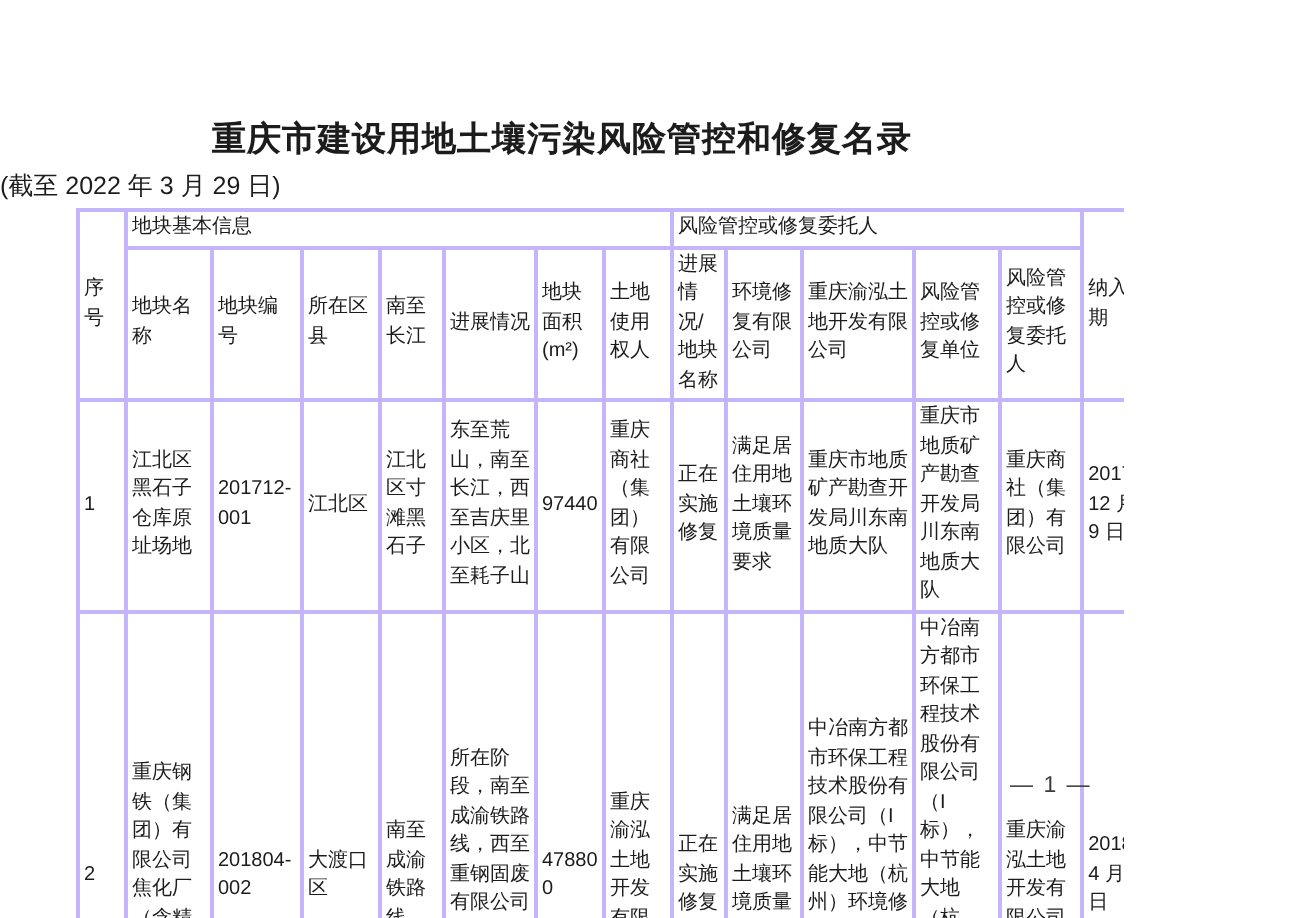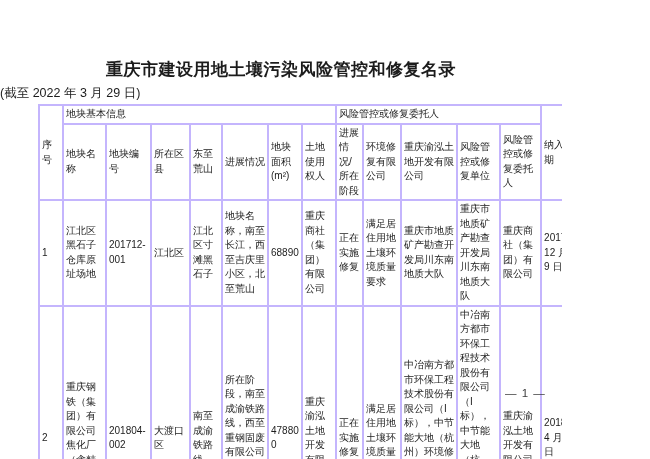--- a/index.html
+++ b/index.html
@@ -89,38 +89,38 @@
       <td rowspan="2">序号</td>
       <td colspan="7">地块基本信息</td>
       <td colspan="5">风险管控或修复委托人</td>
       <td rowspan="2">纳入日期</td>
       <td rowspan="2">备注</td>
     </tr>
     <tr class="h2">
       <td>地块名称</td>
       <td>地块编号</td>
       <td>所在区县</td>
-      <td>东至荒山</td>
+      <td>南至长江</td>
       <td>进展情况</td>
       <td>地块面积 (m²)</td>
       <td>土地使用权人</td>
-      <td>进展情况/所在阶段</td>
+      <td>进展情况/地块名称</td>
       <td>环境修复有限公司</td>
       <td>重庆渝泓土地开发有限公司</td>
       <td>风险管控或修复单位</td>
       <td>风险管控或修复委托人</td>
     </tr>
     <tr class="r1">
       <td>1</td>
       <td>江北区黑石子仓库原址场地</td>
       <td>201712-001</td>
       <td>江北区</td>
       <td>江北区寸滩黑石子</td>
-      <td>地块名称，南至长江，西至吉庆里小区，北至荒山</td>
-      <td>68890</td>
+      <td>东至荒山，南至长江，西至吉庆里小区，北至耗子山</td>
+      <td>97440</td>
       <td>重庆商社（集团）有限公司</td>
       <td>正在实施修复</td>
       <td>满足居住用地土壤环境质量要求</td>
       <td>重庆市地质矿产勘查开发局川东南地质大队</td>
       <td>重庆市地质矿产勘查开发局川东南地质大队</td>
       <td>重庆商社（集团）有限公司</td>
       <td>2017 年 12 月 29 日</td>
       <td></td>
     </tr>
     <tr class="r2">

